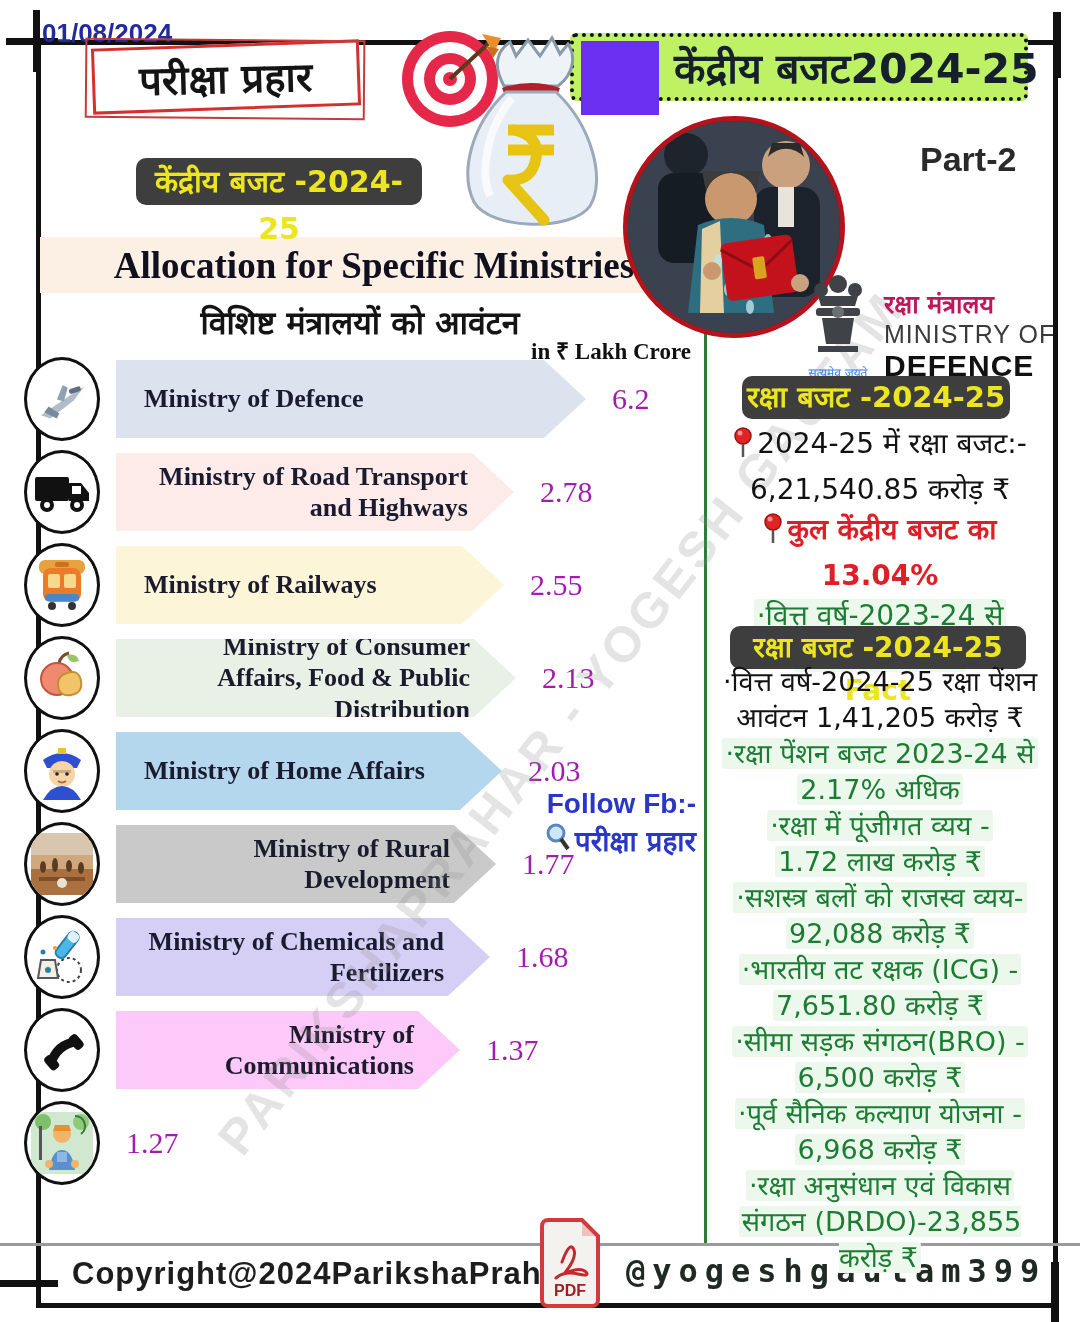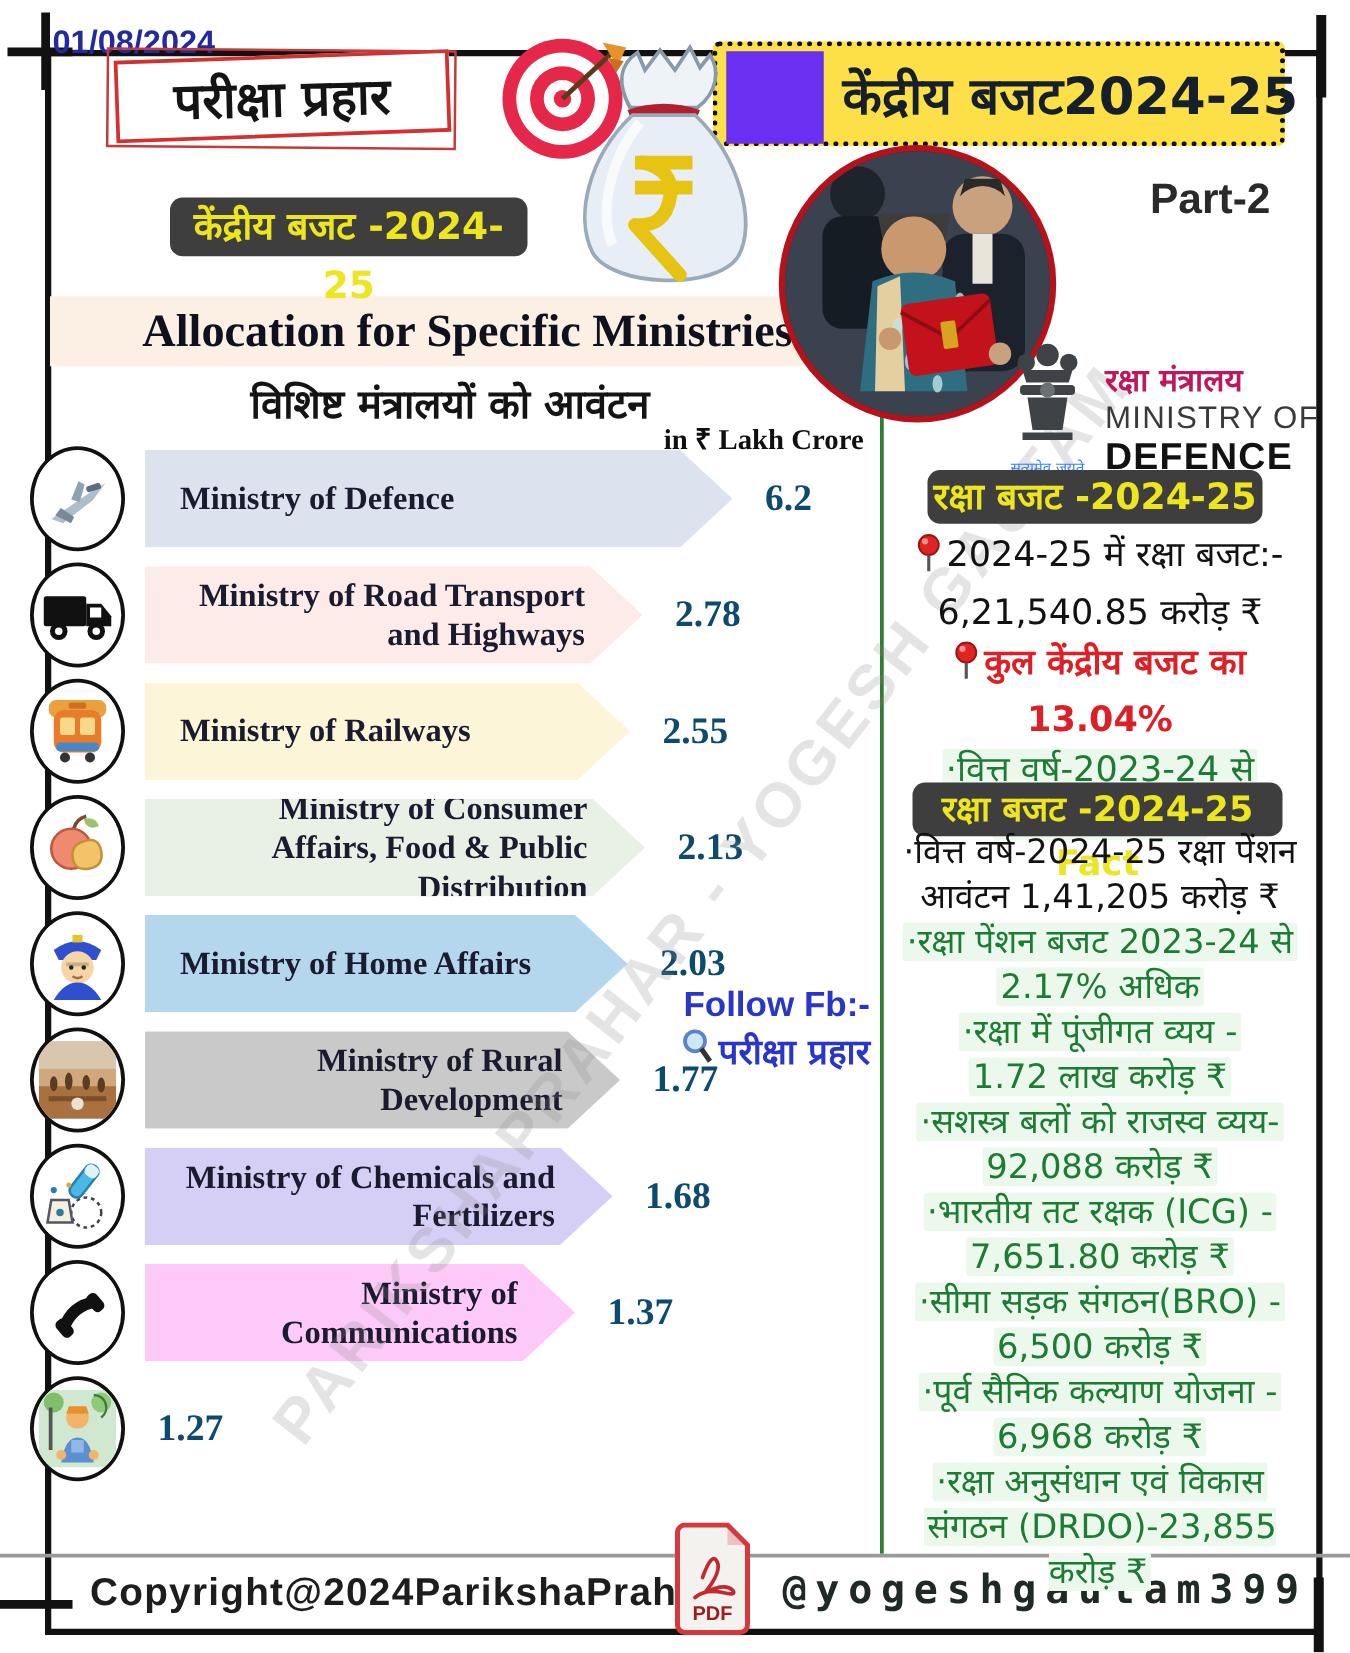--- a/index.html
+++ b/index.html
@@ -21,21 +21,21 @@
   .brand-box { position:absolute; left:92px; top:44px; width:268px; height:66px; border:3px solid #d43030; transform:rotate(-2deg); display:flex; align-items:center; justify-content:center; z-index:6; background:#fff; }
   .brand-box::before { content:""; position:absolute; left:-10px; top:-8px; right:-8px; bottom:-12px; border:2px solid #c43b3b; transform:rotate(2.5deg); }
   .brand-box .brand-text { font-size:40px; font-weight:bold; color:#141414; font-family:"DejaVu Sans", sans-serif; transform:rotate(.5deg); white-space:nowrap; }
 
   
   .target { position:absolute; left:398px; top:24px; z-index:6; }
   
   .moneybag { position:absolute; left:452px; top:34px; z-index:7; }
 
   
-  .title-box { position:absolute; left:570px; top:33px; width:458px; height:84px; background:#fde047; border:4px dotted #111; border-radius:6px; z-index:5; display:flex; align-items:center; }
+  .title-box { position:absolute; left:570px; top:33px; width:458px; height:68px; background:#bef264; border:4px dotted #111; border-radius:6px; z-index:5; display:flex; align-items:center; }
   .title-box .purple { position:absolute; left:7px; top:4px; width:78px; height:74px; background:#6930f2; }
   .title-box .title-text { margin-left:100px; width:348px; text-align:center; font-size:41px; font-weight:bold; color:#16202c; font-family:"DejaVu Sans", sans-serif; white-space:nowrap; }
 
   .part { position:absolute; left:920px; top:140px; font-size:34px; font-weight:600; color:#2a2a2a; z-index:6; }
 
   
   .badge-dark { background:#3e3e3e; border-radius:10px; color:#ece51f; font-weight:bold; text-align:center; font-family:"DejaVu Sans", sans-serif; }
   .left-badge { position:absolute; left:136px; top:158px; width:286px; height:47px; line-height:47px; font-size:30px; z-index:6; }
 
   
@@ -46,21 +46,21 @@
   .strip .h1 { font-family:"Liberation Serif", serif; font-weight:bold; font-size:37px; color:#10101f; }
   .subtitle { position:absolute; left:40px; top:300px; width:640px; text-align:center; font-size:32px; font-weight:600; color:#141414; font-family:"DejaVu Sans", sans-serif; z-index:1; }
   .unit { position:absolute; left:531px; top:334px; font-family:"Liberation Serif", serif; font-weight:bold; font-size:23px; color:#101010; z-index:2; }
 
   
   .rows { position:absolute; left:22px; top:360px; width:680px; z-index:2; }
   .row { display:flex; align-items:center; height:78px; margin-bottom:15px;text-align:right; }
   .icon-wrap { width:76px; height:84px; min-width:76px; border:3px solid #111; border-radius:50%; background:#fff; overflow:hidden; display:flex; align-items:center; justify-content:center; margin-left:2px; }
   .bar { height:78px; margin-left:16px; display:flex; align-items:center; clip-path:polygon(0 0, calc(100% - 42px) 0, 100% 50%, calc(100% - 42px) 100%, 0 100%); }
   .bar .lbl { padding-left:28px; padding-right:46px; font-family:"Liberation Serif", serif; font-weight:bold; font-size:26px; line-height:1.2; color:#1b1b2f; }
-  .val { margin-left:26px; font-family:"Liberation Serif", serif; font-weight:bold; font-size:30px; color:#0c4a6e; }
+  .val { margin-left:26px; font-family:"Liberation Serif", serif; font-weight:normal; font-size:30px; color:#a21caf; }
 
   
   .follow { position:absolute; left:536px; top:786px; width:160px; text-align:right; z-index:4; color:#2936c8; font-size:28px; font-weight:600; line-height:36px; }
   .follow .l2 { display:flex; align-items:center; justify-content:flex-end; gap:4px; font-family:"DejaVu Sans", sans-serif; }
 
   
   .divider { position:absolute; left:704px; top:333px; width:3px; height:910px; background:#2e7d32; z-index:2; }
   .mod-head { position:absolute; left:806px; top:272px; display:flex; gap:14px; z-index:9; }
   .mod-emblem { width:64px; text-align:center; }
   .mod-motto { font-size:12px; color:#3b82f6; font-family:"DejaVu Sans", sans-serif; margin-top:2px; }

